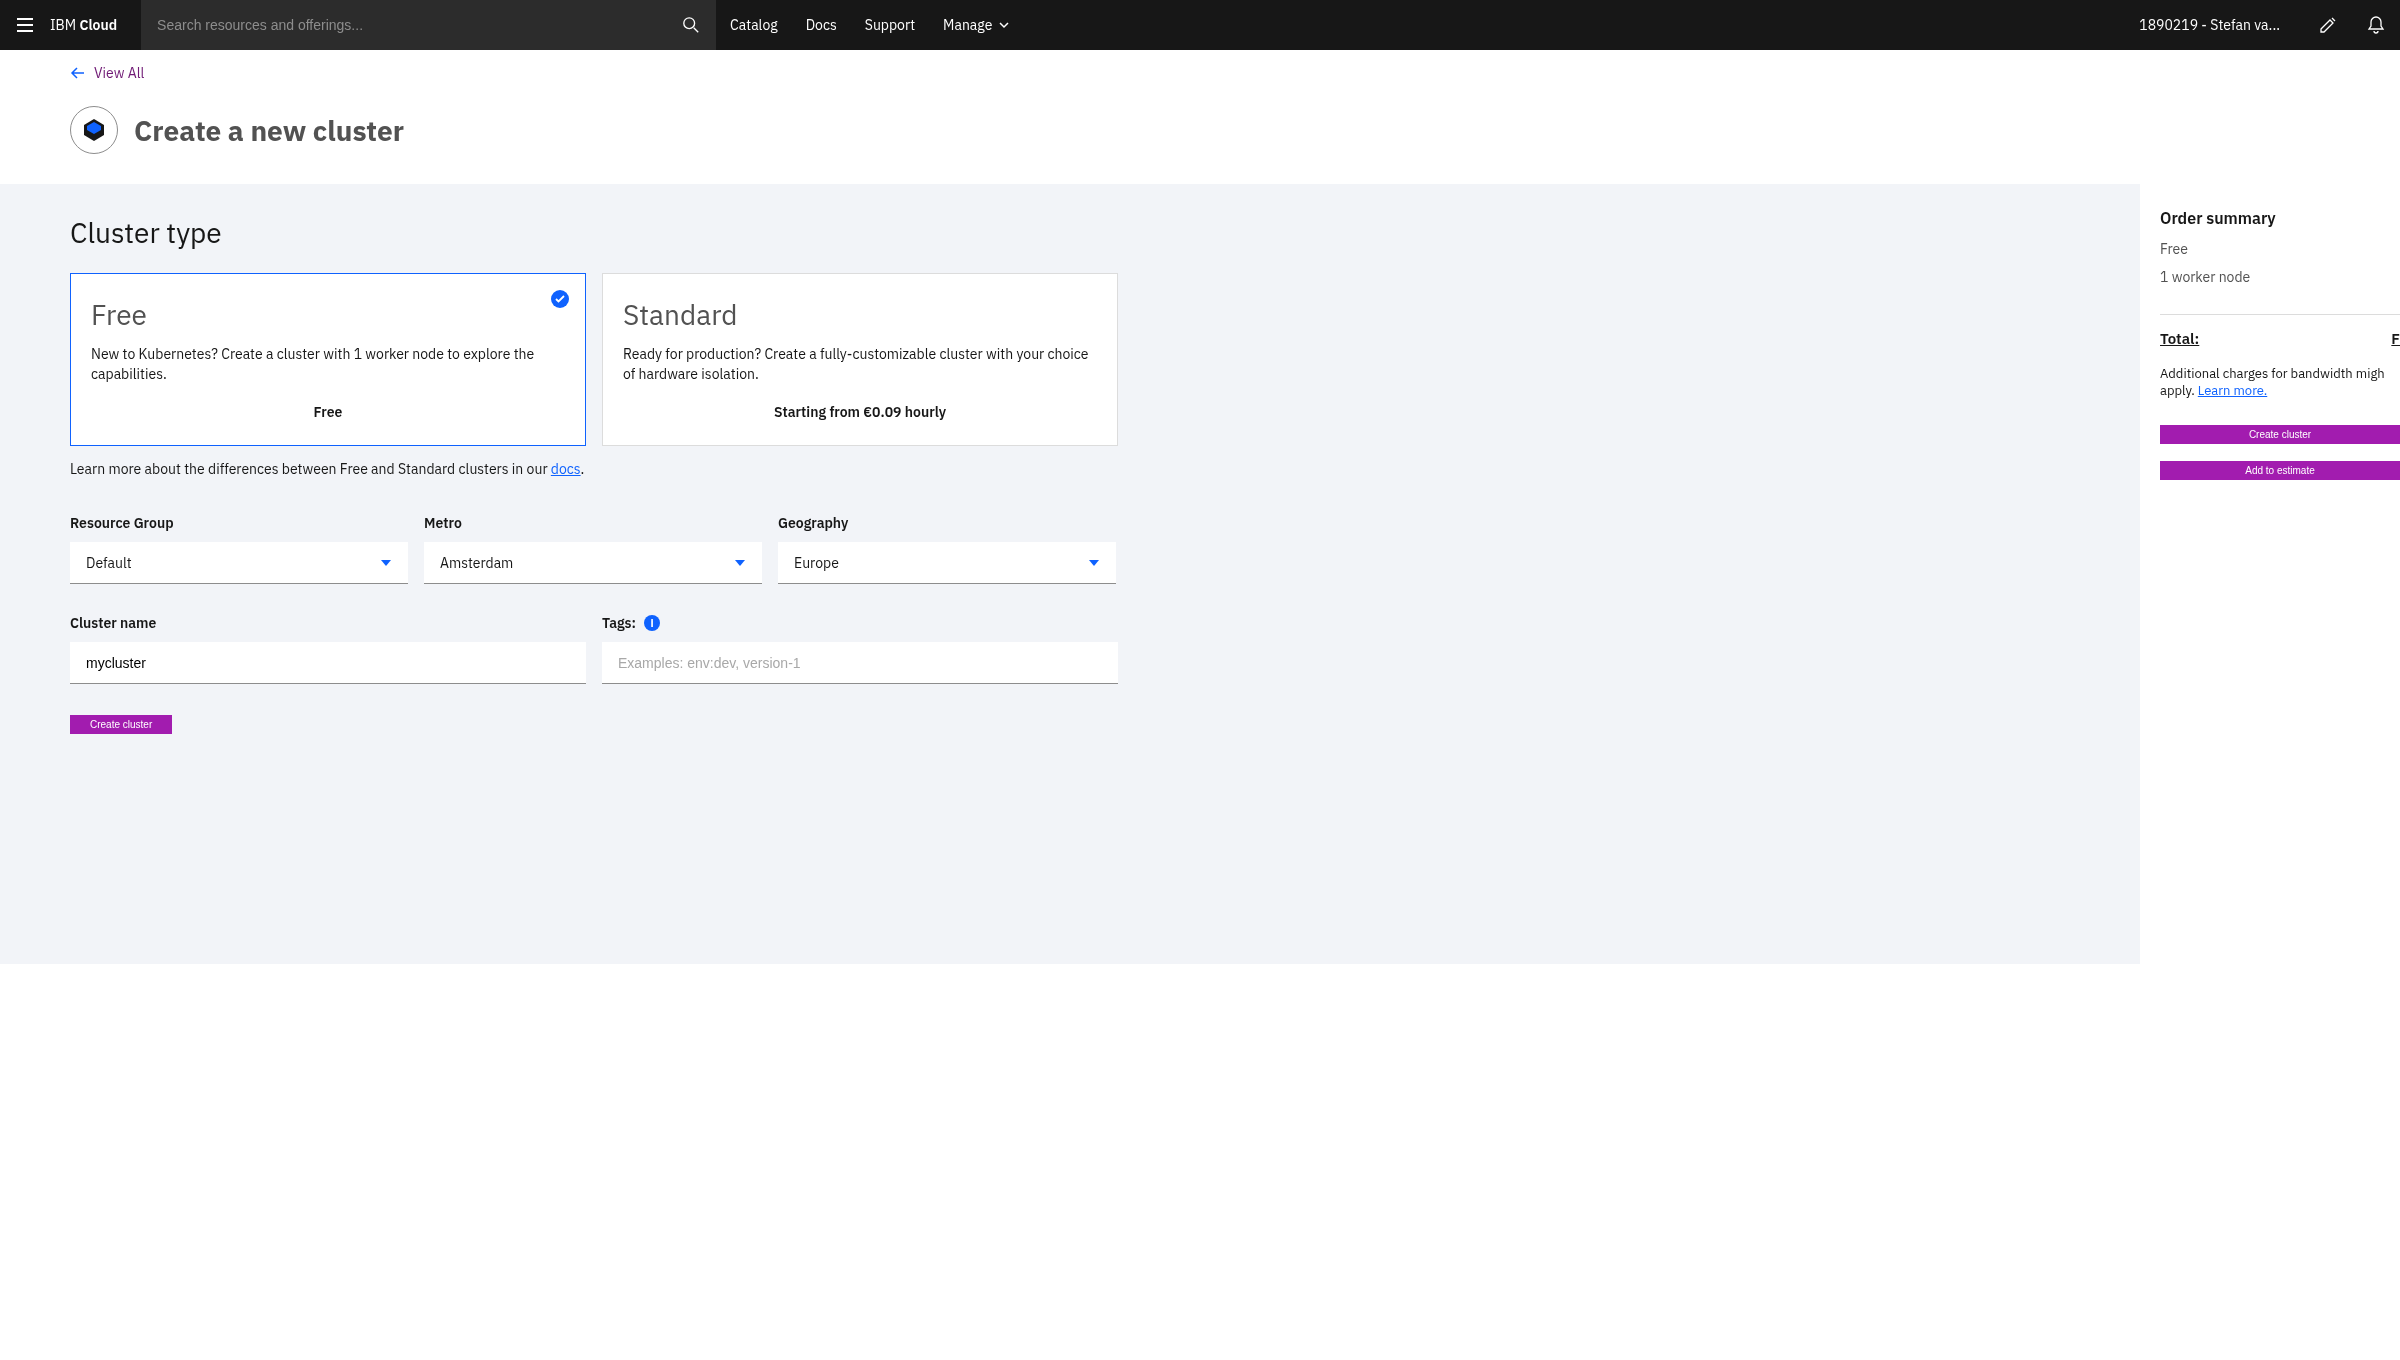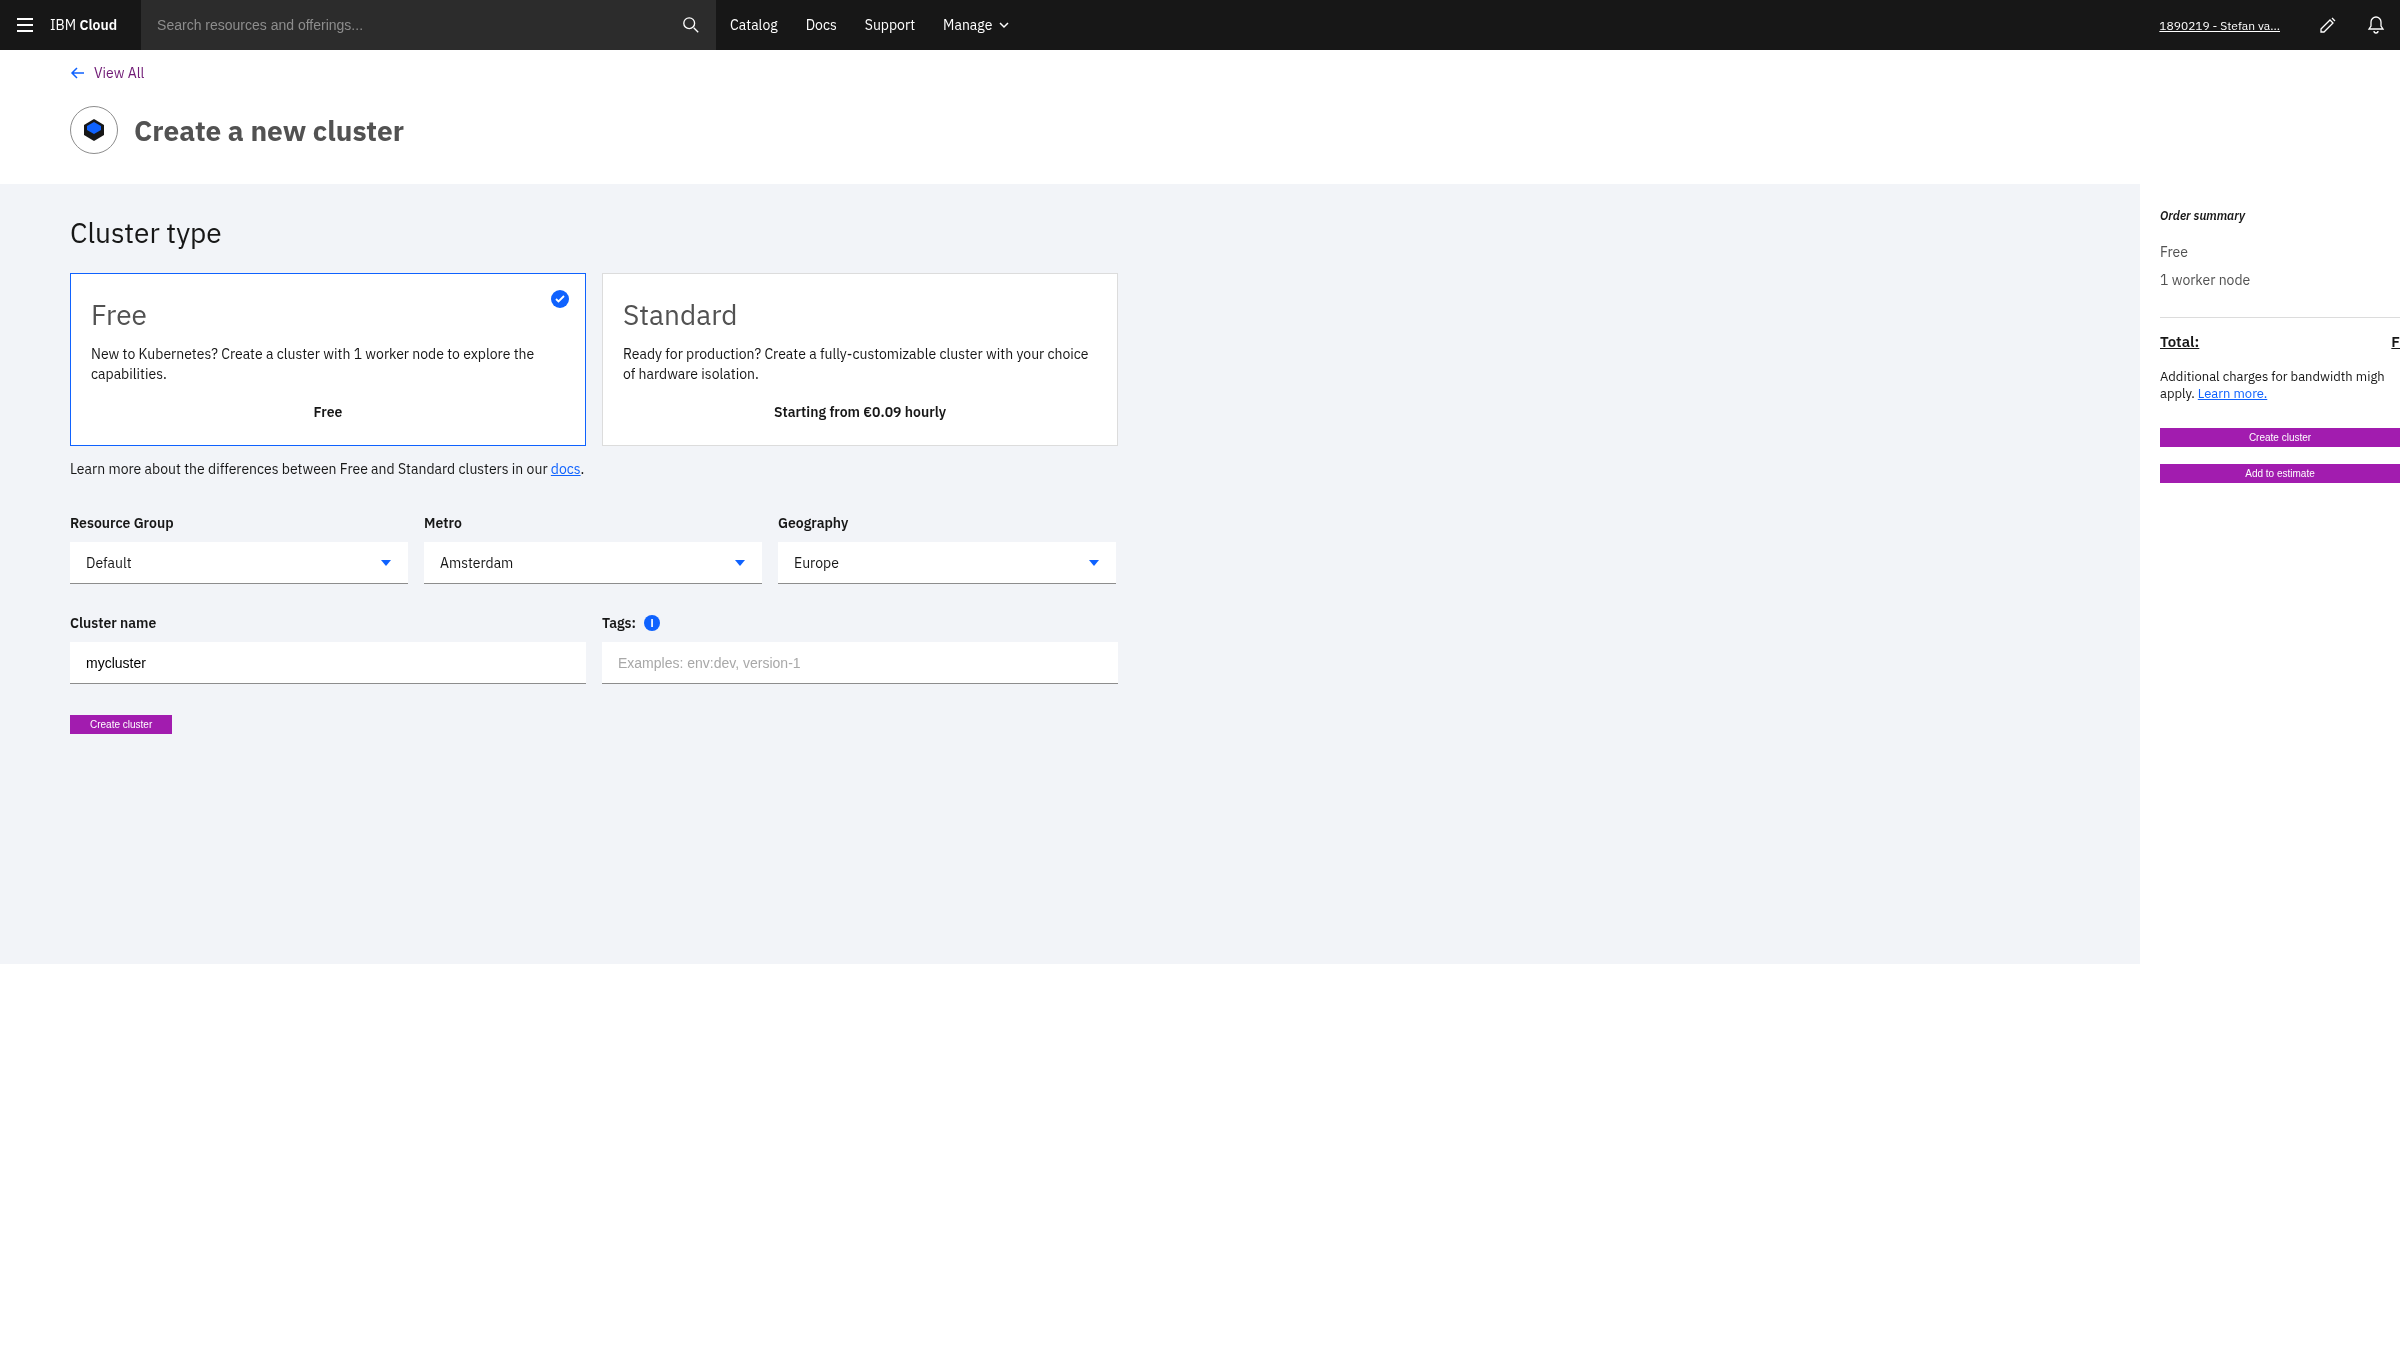--- a/index.html
+++ b/index.html
@@ -9,21 +9,21 @@
 .hamburger svg { width: 20px; height: 20px; }
 .brand { padding: 0 24px 0 0; font-size: 14px; white-space: nowrap; }
 .brand .bold { font-weight: 600; }
 .search-wrap { flex: 0 0 575px; height: 50px; background: #2c2c2c; display: flex; align-items: center; padding: 0 16px; }
 .search-wrap input { flex: 1; background: transparent; border: none; color: #fff; font-size: 14px; outline: none; }
 .search-wrap input::placeholder { color: #8d8d8d; }
 .search-wrap .search-icon { width: 18px; height: 18px; margin-left: 8px; }
 .nav-links { display: flex; align-items: center; height: 50px; }
 .nav-links a { color: #fff; text-decoration: none; padding: 0 14px; font-size: 14px; height: 50px; display: flex; align-items: center; }
 .nav-links .chevron { margin-left: 6px; }
-.account { padding: 0 24px; font-size: 12px; white-space: nowrap; text-decoration: underline; }
+.account { padding: 0 24px; font-size: 14px; white-space: nowrap; }
 .top-icon { width: 48px; height: 50px; display: flex; align-items: center; justify-content: center; cursor: pointer; }
 .top-icon svg { width: 20px; height: 20px; }
 
 .page-hdr { padding: 14px 70px 30px; background: #fff; }
 .back-row { display: flex; align-items: center; color: #701a75; font-size: 14px; margin-bottom: 24px; cursor: pointer; }
 .back-row svg { width: 16px; height: 16px; margin-right: 8px; }
 .title-row { display: flex; align-items: center; gap: 16px; }
 .logo-circle { width: 48px; height: 48px; border: 1px solid #8d8d8d; border-radius: 50%; display: flex; align-items: center; justify-content: center; }
 .logo-circle svg { width: 28px; height: 28px; }
 .page-title { font-size: 28px; font-weight: 700; color: #525252; }
@@ -49,21 +49,21 @@
 .field.half { flex: 0 0 516px; }
 .field label { font-size: 14px; font-weight: 600; margin-bottom: 10px; display: flex; align-items: center; gap: 8px; }
 .select, .input { height: 42px; background: #fff; border: none; border-bottom: 1px solid #8d8d8d; padding: 0 16px; font-size: 14px; display: flex; align-items: center; justify-content: space-between; cursor: pointer; }
 .select svg { width: 12px; height: 12px; fill: #0f62fe; }
 .input input { border: none; outline: none; width: 100%; font-size: 14px; background: transparent; }
 .input input::placeholder { color: #a8a8a8; }
 .info-icon { width: 16px; height: 16px; background: #0f62fe; border-radius: 50%; color: #fff; display: inline-flex; align-items: center; justify-content: center; font-size: 11px; font-weight: 700; }
 
 .btn { background: #a21caf; color: #fff; border: none; padding: 4px 20px; font-size: 10px; cursor: pointer; }
 
-.sidebar h2 { font-size: 12px; font-weight: 600; margin-bottom: 20px; font-style: italic; }
+.sidebar h2 { font-size: 16px; font-weight: 600; margin-bottom: 12px; }
 .sum-block { border-bottom: 1px solid #dcdcdc; padding-bottom: 18px; margin-bottom: 14px; }
 .sum-line { font-size: 14px; margin-bottom: 10px; color: #525252; }
 .sum-total-row { display: flex; justify-content: space-between; font-weight: 600; font-size: 15px; margin-bottom: 18px; text-decoration: underline; }
 .sum-note { font-size: 13px; line-height: 1.3; margin-bottom: 24px; }
 .sum-note a { color: #0f62fe; text-decoration: underline; }
 .sidebar .btn { width: 100%; margin-bottom: 16px; text-align: center; }
 </style>
 </head>
 <body>
 

